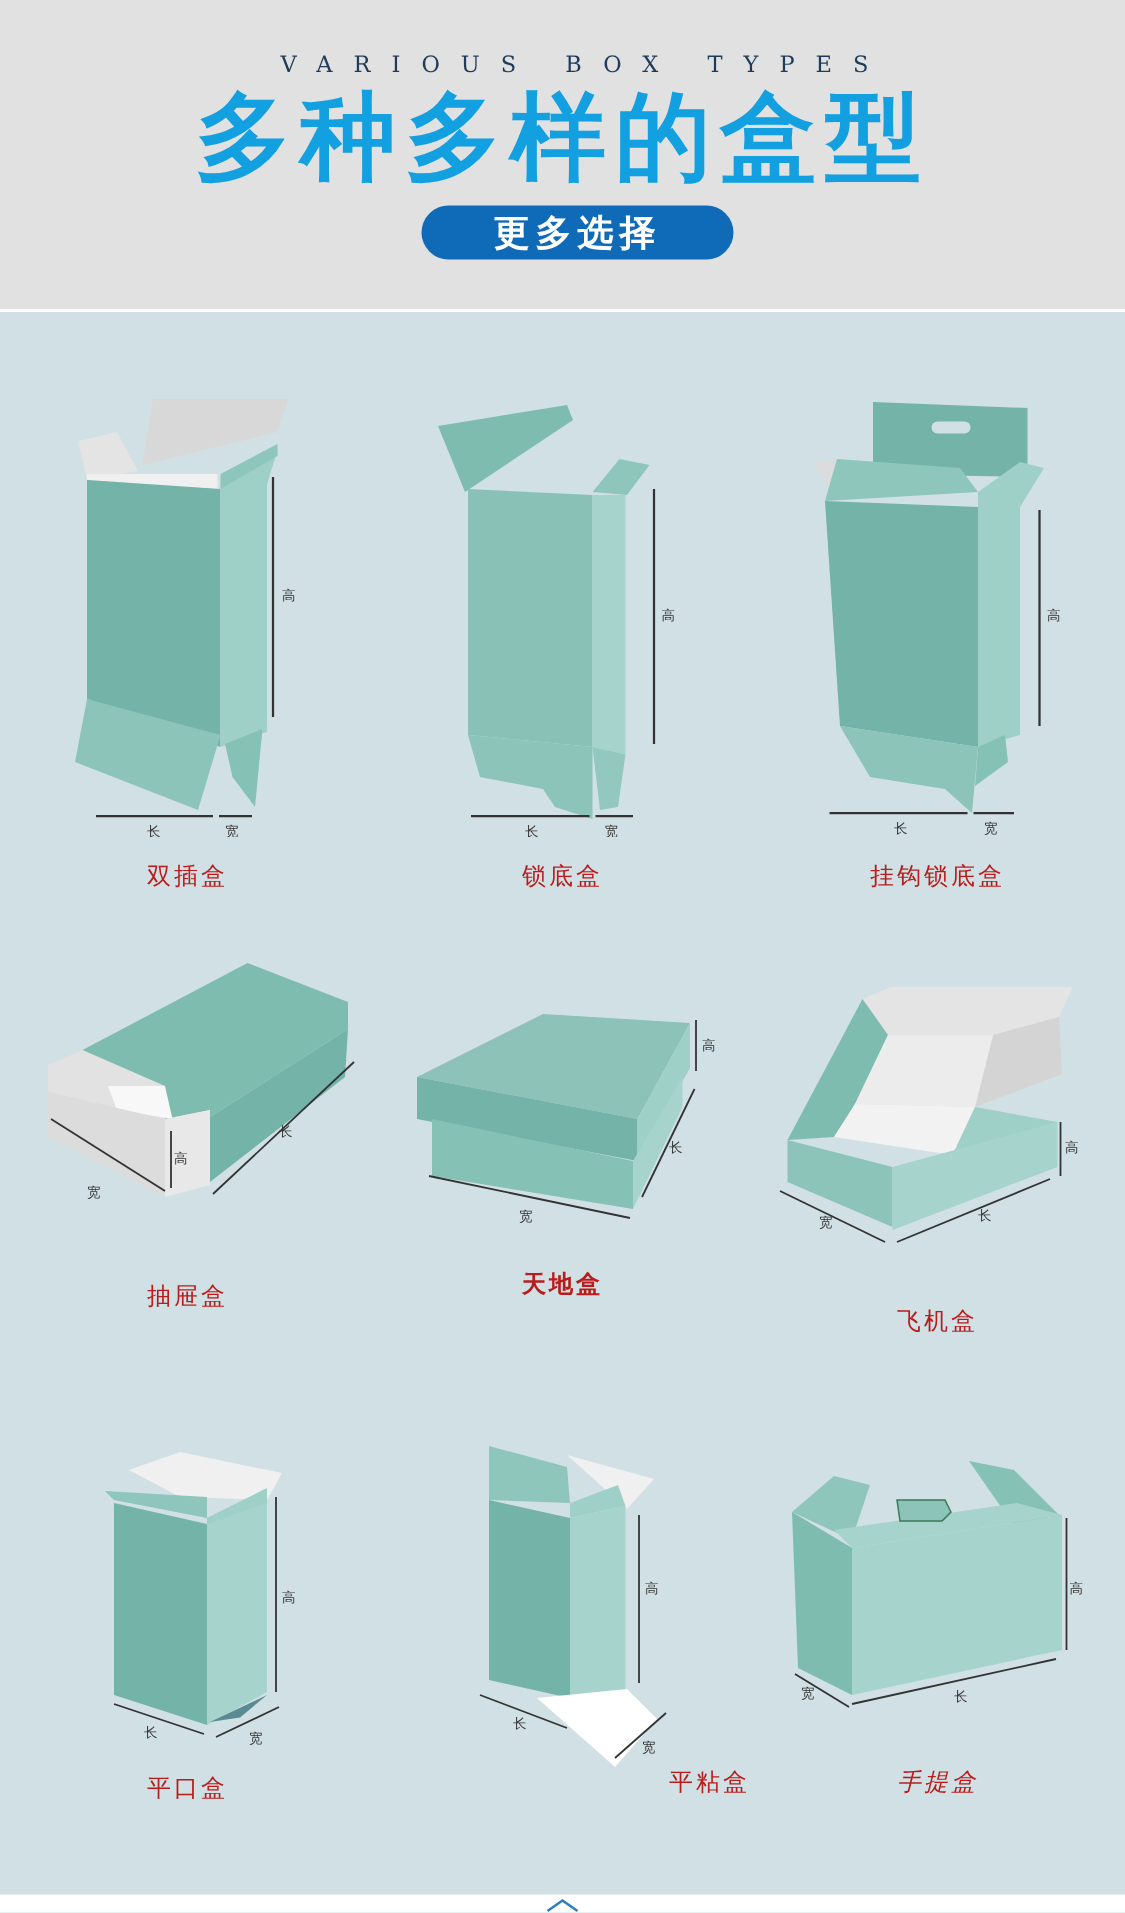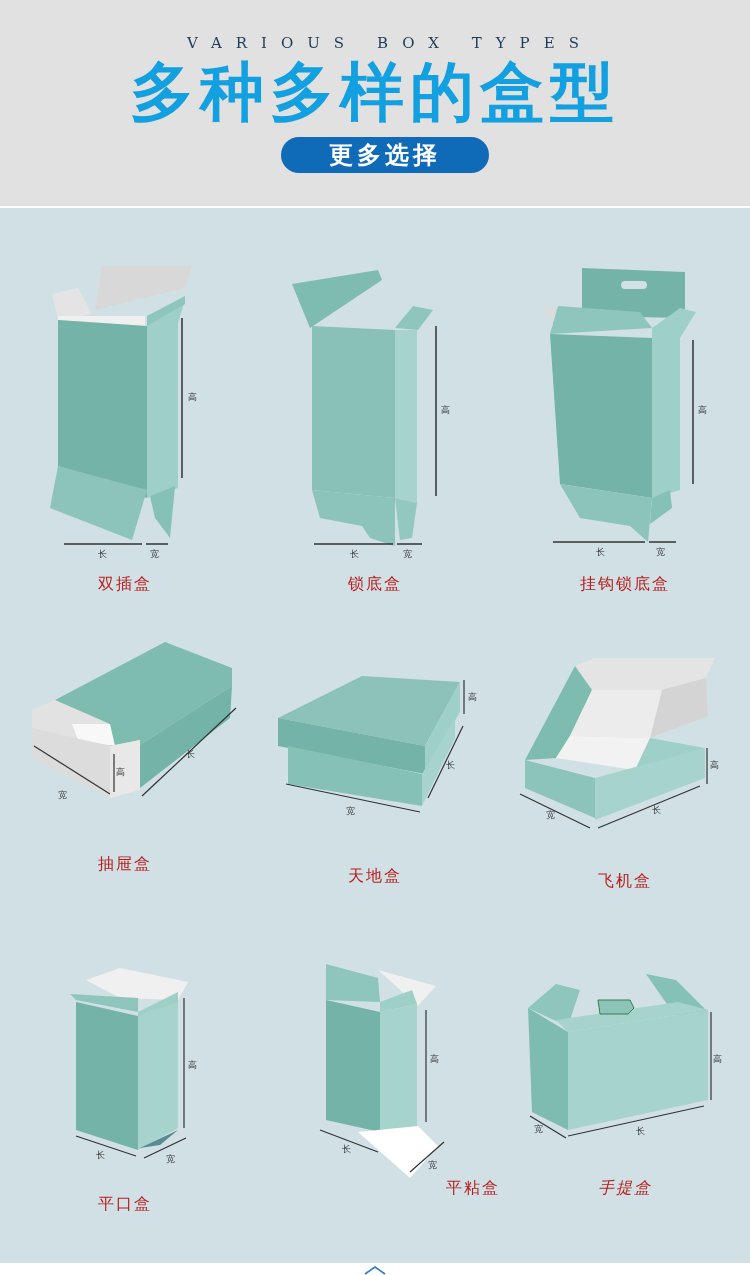--- a/index.html
+++ b/index.html
@@ -111,21 +111,21 @@
       <polygon points="175,118 210,54 210,84 175,146" fill="#9fd0c8"></polygon>
       <polygon points="38,118 172,146 172,178 38,156" fill="#86c1b5"></polygon>
       <polygon points="172,146 205,90 205,110 172,178" fill="#a6d3cb"></polygon>
       <line x1="214" y1="52" x2="214" y2="86" stroke="#333" stroke-width="1.2"></line>
       <line x1="213" y1="98" x2="178" y2="170" stroke="#333" stroke-width="1.2"></line>
       <line x1="36" y1="156" x2="170" y2="184" stroke="#333" stroke-width="1.2"></line>
       <text class="dim" x="218" y="72">高</text>
       <text class="dim" x="196" y="140">长</text>
       <text class="dim" x="96" y="186">宽</text>
     </svg>
-    <div class="label" style="top:238px;">天地盒</div>
+    <div class="label" style="top:218px;font-weight:bold;">天地盒</div>
   </div>
 
   <div class="cell" style="left:500px; top:420px; height:280px;">
     <svg width="250" height="230" viewBox="0 0 250 230">
       <polygon points="75,38 94,30 215,30 206,50 162,62 92,62" fill="#e4e4e4"></polygon>
       <polygon points="162,62 206,50 208,88 150,110" fill="#d4d4d4"></polygon>
       <polygon points="25,132 75,38 92,62 70,108 56,130" fill="#7fbcb0"></polygon>
       <polygon points="92,62 162,62 150,110 70,108" fill="#ececec"></polygon>
       <polygon points="56,130 70,108 150,110 135,142" fill="#f2f2f2"></polygon>
       <polygon points="135,142 150,110 205,120 170,132" fill="#9fd0c8"></polygon>
@@ -149,21 +149,21 @@
       <polygon points="76,52 138,66 138,200 76,180" fill="#74b3a7"></polygon>
       <polygon points="138,66 178,52 178,178 138,200" fill="#a6d3cb"></polygon>
       <polygon points="140,198 178,180 160,195" fill="#5a8a93"></polygon>
       <line x1="184" y1="48" x2="184" y2="178" stroke="#333" stroke-width="1.2"></line>
       <line x1="76" y1="186" x2="136" y2="206" stroke="#333" stroke-width="1.2"></line>
       <line x1="144" y1="208" x2="186" y2="188" stroke="#333" stroke-width="1.2"></line>
       <text class="dim" x="188" y="118">高</text>
       <text class="dim" x="96" y="208">长</text>
       <text class="dim" x="166" y="212">宽</text>
     </svg>
-    <div class="label" style="top:244px;">平口盒</div>
+    <div class="label" style="top:232px;">平口盒</div>
   </div>
 
   <div class="cell" style="left:250px; top:742px; height:300px;">
     <svg width="250" height="260" viewBox="0 0 250 260">
       <polygon points="128,20 186,36 168,56" fill="#f0f0f0"></polygon>
       <polygon points="76,14 128,28 130,52 76,50" fill="#8ec6bb"></polygon>
       <polygon points="130,52 162,40 167,54 130,62" fill="#9fd0c8"></polygon>
       <polygon points="76,50 130,62 130,182 76,170" fill="#74b3a7"></polygon>
       <polygon points="130,62 167,54 167,178 130,182" fill="#a6d3cb"></polygon>
       <polygon points="108,182 168,176 188,196 160,228" fill="#ffffff"></polygon>

